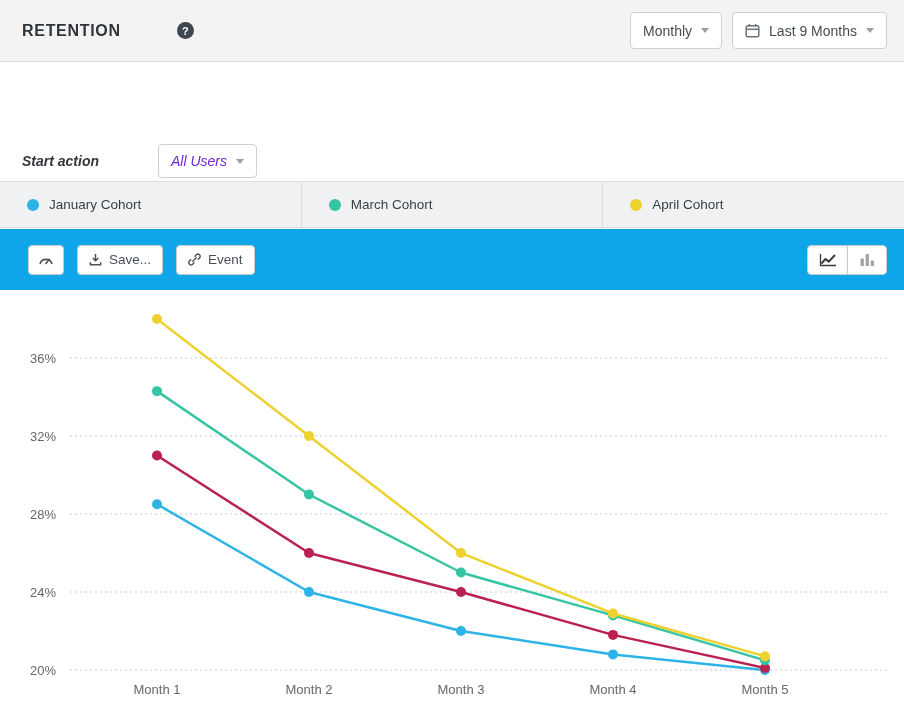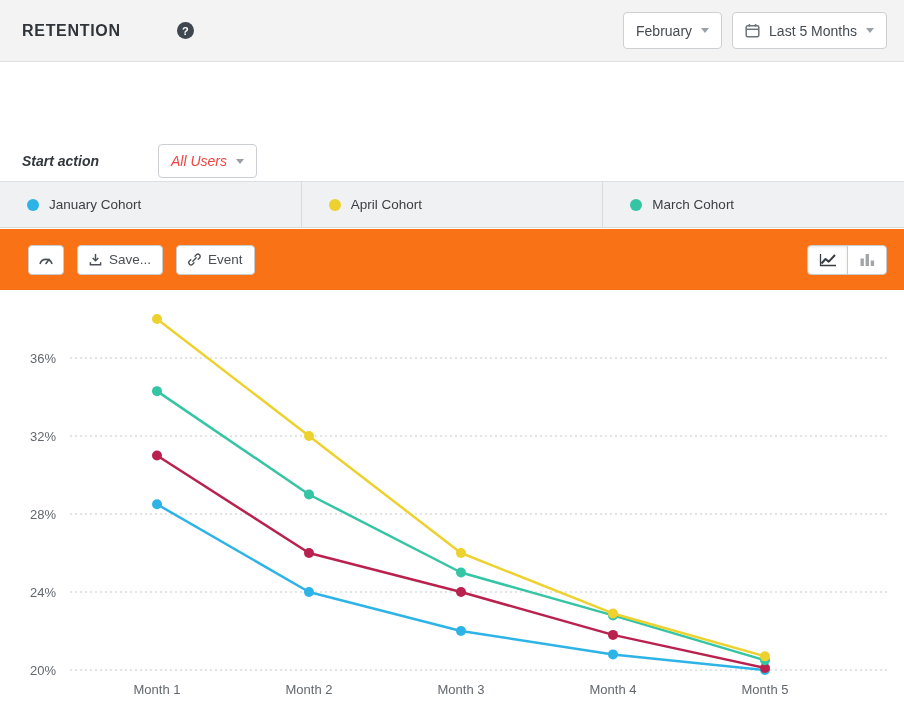--- a/index.html
+++ b/index.html
@@ -42,40 +42,40 @@
     position: absolute; left: 0; top: 63px; width: 904px; height: 119px;
     background: #fff; border-bottom: 1px solid #dcdee0;
   }
   .filter-row { position: absolute; left: 22px; display: flex; align-items: center; height: 34px; font-style: italic; }
   .filter-row.row1 { top: 81px; }
   .filter-row.row2 { top: 129px; }
   .filter-label { width: 136px; font-size: 14px; font-weight: 700; color: #33383d; }
   .filter-dd {
     height: 34px; background: #fff; border: 1px solid #cdd0d3; border-radius: 4px;
     display: flex; align-items: center; gap: 9px; padding: 0 12px;
-    font-size: 14px; color: #ef4444; cursor: pointer;
+    font-size: 14px; color: #6d28d9; cursor: pointer;
   }
 
   
   .legend {
     position: absolute; left: 0; top: 182px; width: 904px; height: 46px;
     background: #f0f1f2; border-bottom: 1px solid #d9dbdd; display: flex;
   }
   .cohort-tab {
     flex: 1; display: flex; align-items: center; gap: 10px; padding-left: 27px;
     border-right: 1px solid #d9dbdd; cursor: pointer;
   }
   .cohort-tab:last-child { border-right: none; }
   .dot { width: 12px; height: 12px; border-radius: 50%; background: #999; flex: 0 0 auto; }
   .cohort-label { font-size: 13.5px; color: #3a3f44; }
 
   
   .toolbar {
     position: absolute; left: 0; top: 229px; width: 904px; height: 61px;
-    background: #f97316; display: flex; align-items: center; padding: 0 17px 0 28px;
+    background: #0ea5e9; display: flex; align-items: center; padding: 0 17px 0 28px;
   }
   .tool-btn {
     height: 30px; background: #fff; border: 1px solid #c9cccf; border-radius: 4px;
     display: flex; align-items: center; gap: 7px; padding: 0 11px;
     font-size: 13.5px; color: #4a5056; cursor: pointer; margin-right: 13px;
   }
   .tool-btn.icon-only { padding: 0 9px; }
   .chart-toggle {
     margin-left: auto; display: flex; height: 30px;
     border: 1px solid #c9cccf; border-radius: 4px; overflow: hidden;
@@ -98,33 +98,33 @@
 </head>
 <body>
 
 <div class="page">
 
   <div class="header">
     <span class="title">RETENTION</span>
     <span class="help-badge">?</span>
     <div class="header-right">
       <div class="dd-btn">
-        <span>February</span>
+        <span>Monthly</span>
         <span class="caret"></span>
       </div>
       <div class="dd-btn">
         <span style="display:flex">
           <svg width="15" height="15" viewBox="0 0 15 15">
             <rect x="1.2" y="2.8" width="12.6" height="11" rx="1.5" fill="none" stroke="#6b737b" stroke-width="1.5"></rect>
             <line x1="1.2" y1="6.3" x2="13.8" y2="6.3" stroke="#6b737b" stroke-width="1.5"></line>
             <line x1="4.4" y1="1" x2="4.4" y2="3.6" stroke="#6b737b" stroke-width="1.5"></line>
             <line x1="10.6" y1="1" x2="10.6" y2="3.6" stroke="#6b737b" stroke-width="1.5"></line>
           </svg>
         </span>
-        <span>Last 5 Months</span>
+        <span>Last 9 Months</span>
         <span class="caret"></span>
       </div>
     </div>
   </div>
 
   <div class="filters">
     <div class="filter-row row1">
       <span class="filter-label">Start action</span>
       <div class="filter-dd">
         <span>All Users</span>
@@ -139,26 +139,26 @@
       </div>
     </div>
   </div>
 
   <div class="legend">
     <div class="cohort-tab">
       <span class="dot" style="background: rgb(46, 179, 231);"></span>
       <span class="cohort-label">January Cohort</span>
     </div>
     <div class="cohort-tab">
+      <span class="dot" style="background: rgb(53, 196, 164);"></span>
+      <span class="cohort-label">March Cohort</span>
+    </div>
+    <div class="cohort-tab">
       <span class="dot" style="background: rgb(237, 209, 47);"></span>
       <span class="cohort-label">April Cohort</span>
-    </div>
-    <div class="cohort-tab">
-      <span class="dot" style="background: rgb(53, 196, 164);"></span>
-      <span class="cohort-label">March Cohort</span>
     </div>
   </div>
 
   <div class="toolbar">
     <div class="tool-btn icon-only">
       <span style="display:flex">
         <svg width="16" height="13" viewBox="0 0 16 13">
           <path d="M2 11 a6.2 6.2 0 0 1 12 0" fill="none" stroke="#4a5056" stroke-width="1.6"></path>
           <line x1="8" y1="10.5" x2="11.2" y2="6.3" stroke="#4a5056" stroke-width="1.6" stroke-linecap="round"></line>
         </svg>

